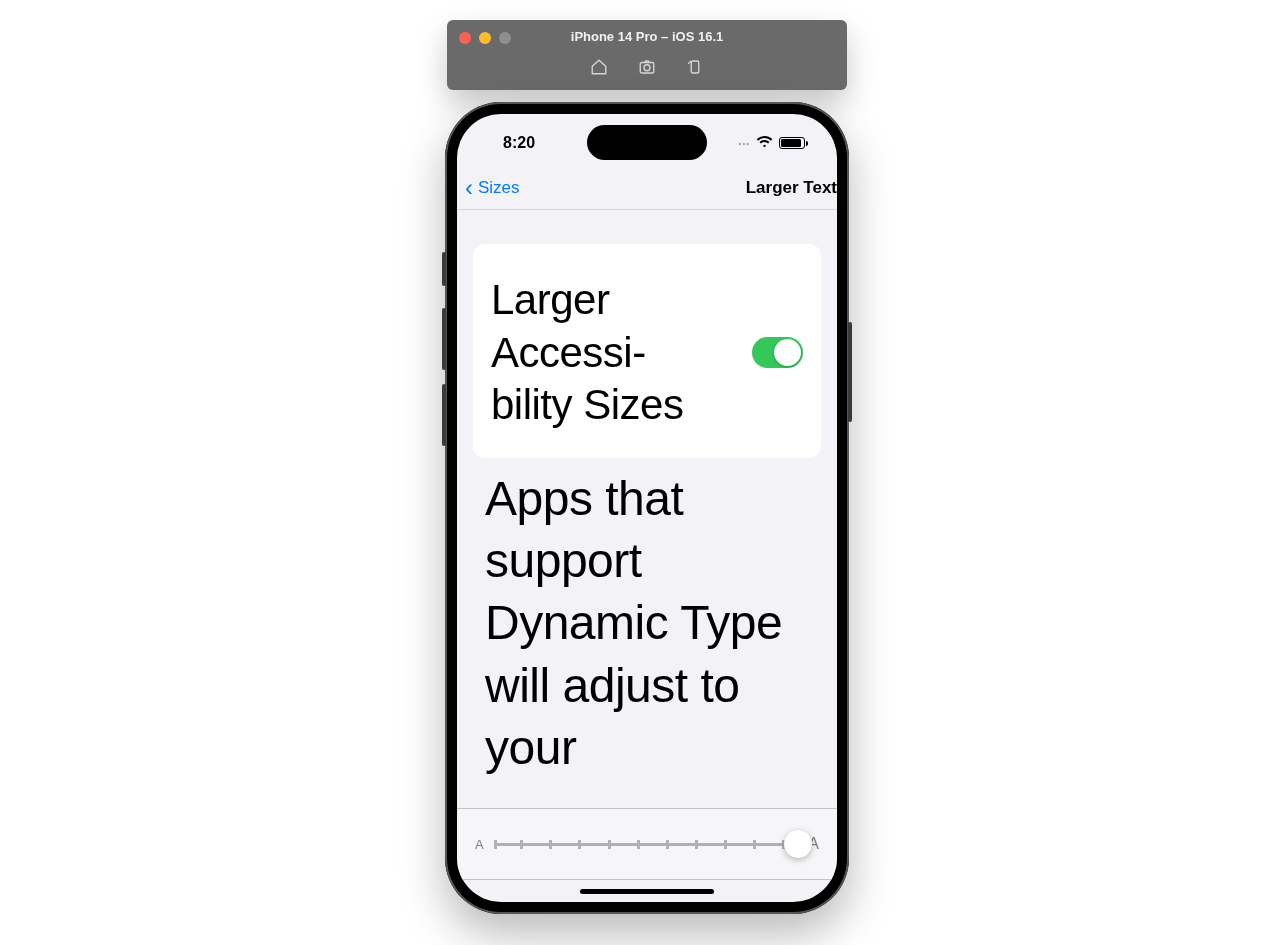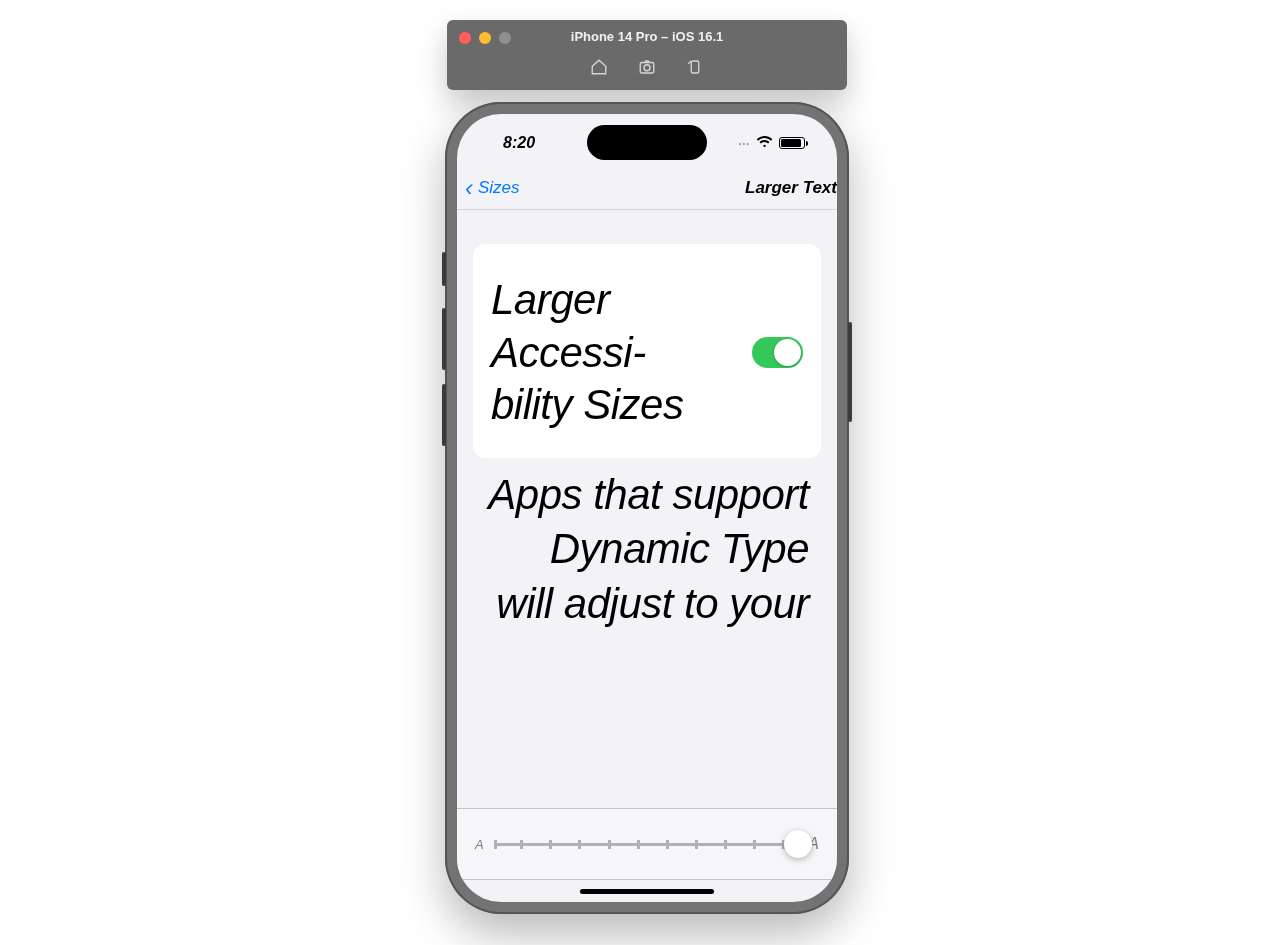--- a/index.html
+++ b/index.html
@@ -64,25 +64,24 @@
     }
     .sim-tool-icon svg { width: 18px; height: 18px; }
 
     
     .device {
       position: absolute;
       left: 445px;
       top: 102px;
       width: 404px;
       height: 812px;
-      background: #737373;
+      background: #000000;
       border-radius: 56px;
       box-shadow: 0 20px 45px rgba(0,0,0,0.28), 0 0 0 2px #555 inset;
       padding: 12px;
-      font-style: italic;
     }
     .screen {
       width: 100%;
       height: 100%;
       background: #f2f2f7;
       border-radius: 44px;
       overflow: hidden;
       position: relative;
     }
 
@@ -246,25 +245,25 @@
       right: 2px;
       top: 2px;
       width: 27px;
       height: 27px;
       background: #fff;
       border-radius: 50%;
       box-shadow: 0 1px 3px rgba(0,0,0,0.25);
     }
     .footer-text {
       margin: 10px 28px 16px 28px;
-      font-size: 42px;
+      font-size: 48px;
       font-weight: 400;
       line-height: 1.3;
       color: #000;
-      text-align: right;
+      text-align: left;
       letter-spacing: -0.5px;
     }
 
     
     .slider-bar {
       position: absolute;
       left: 0;
       right: 0;
       bottom: 22px;
       height: 72px;

